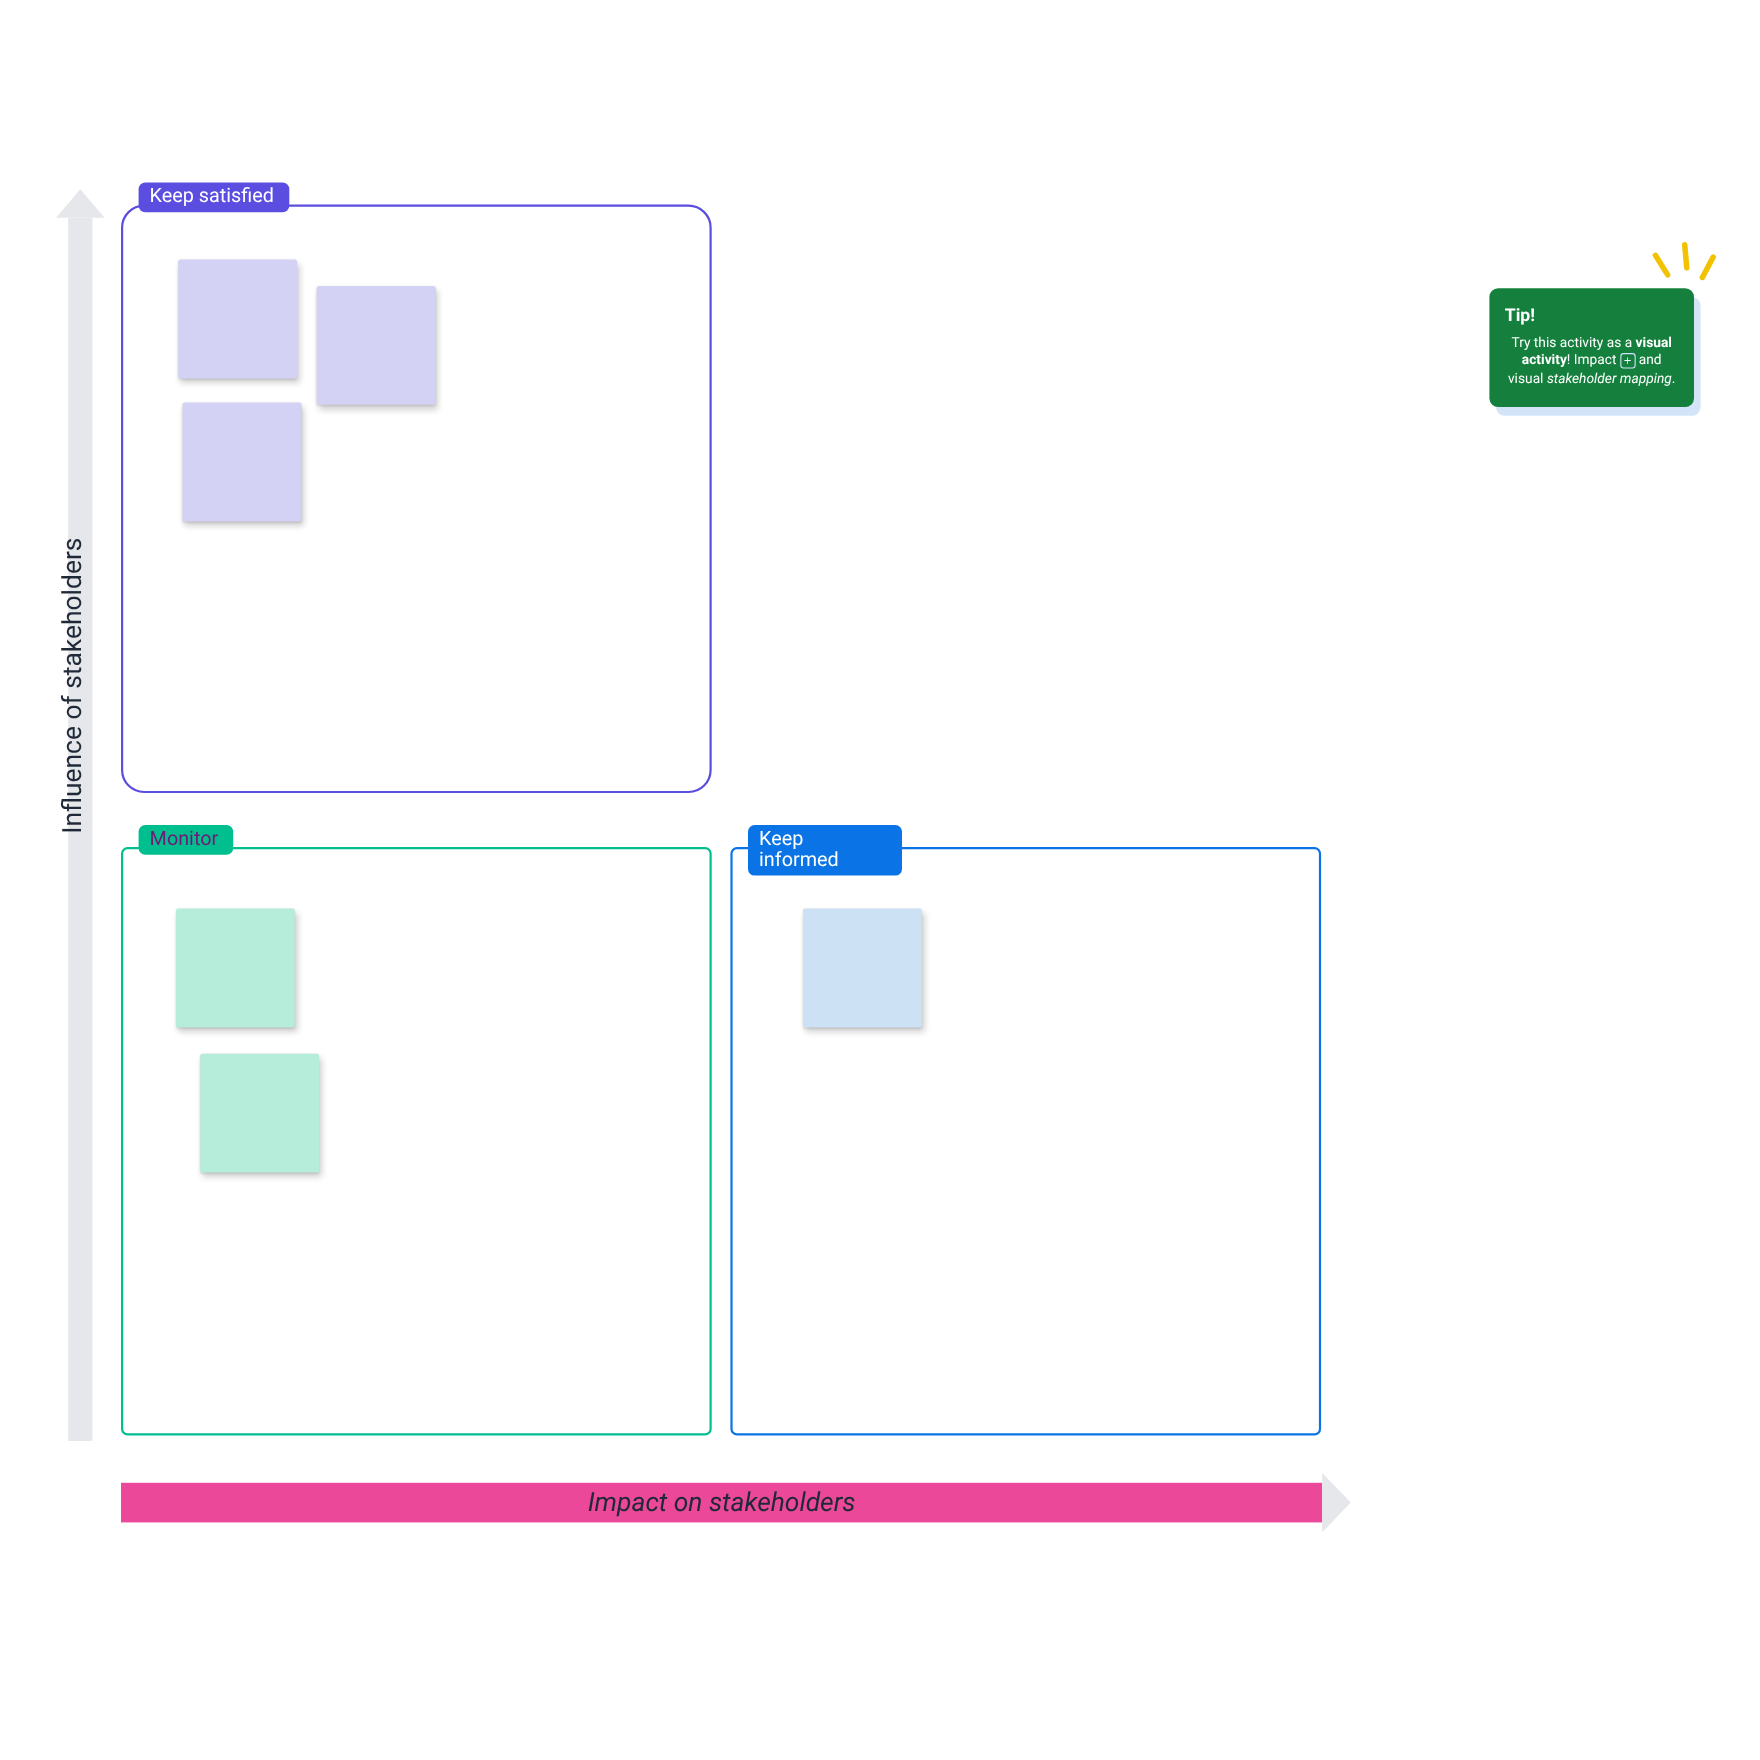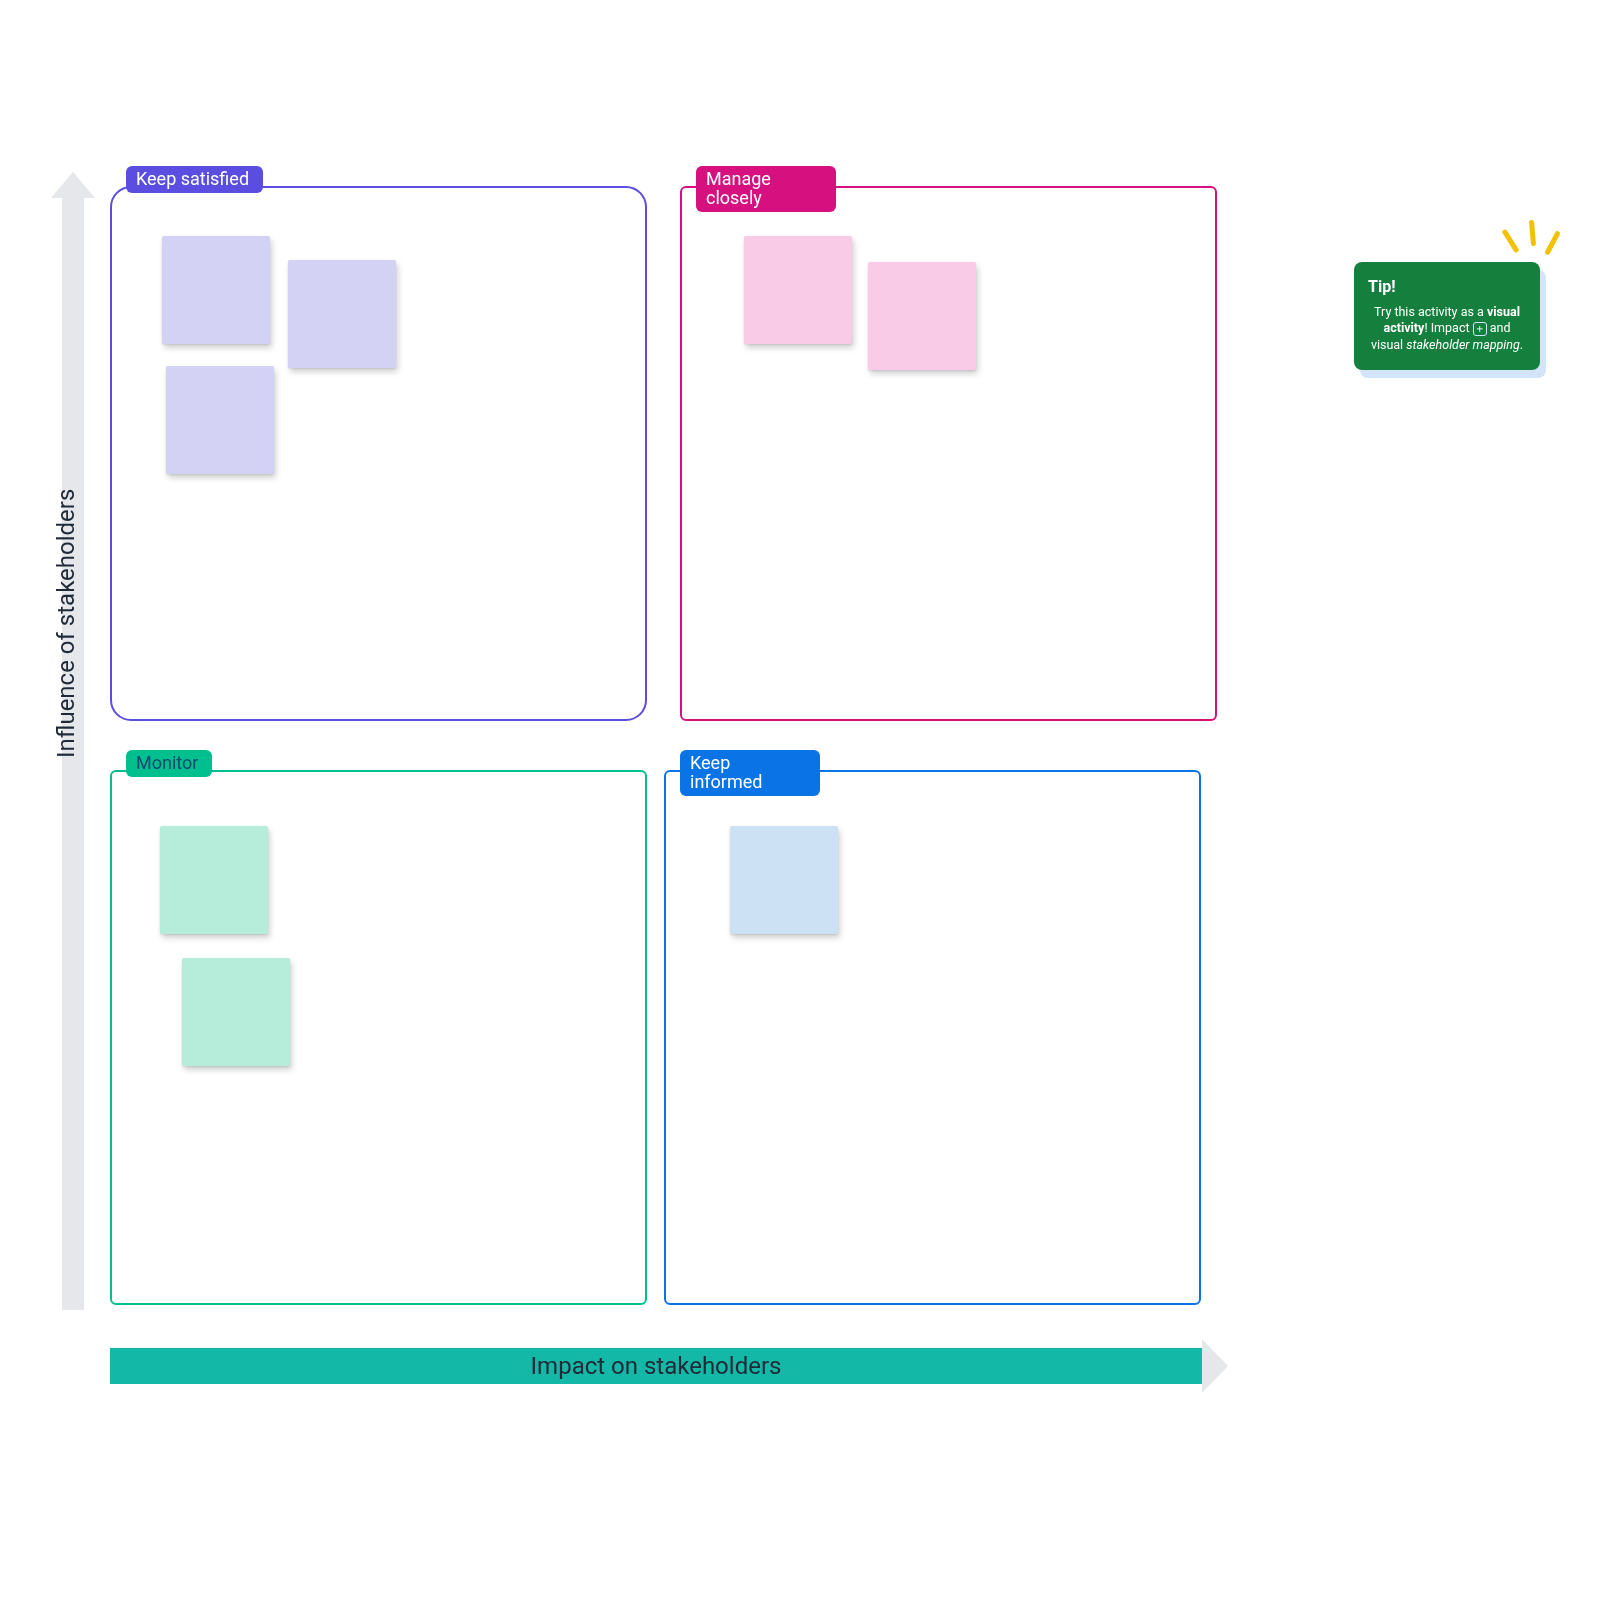--- a/index.html
+++ b/index.html
@@ -40,21 +40,22 @@
     white-space: nowrap;
   }
 
   
   .x-axis {
     position: absolute;
     left: 110px;
     top: 1348px;
     height: 36px;
     width: 1092px;
-    background: #14b8a6;
+    background: #ec4899;
+    font-style: italic;
   }
   .x-axis::after {
     content: "";
     position: absolute;
     right: -26px;
     top: -9px;
     border-top: 27px solid transparent;
     border-bottom: 27px solid transparent;
     border-left: 26px solid #e5e7eb;
   }
@@ -87,21 +88,21 @@
     left: 14px;
     padding: 4px 14px 4px 10px;
     border-radius: 6px;
     color: #ffffff;
     font-size: 18px;
     line-height: 1.05;
     max-width: 140px;
   }
   .q-tl .q-label { background: #5a4de0; }
   .q-tr .q-label { background: #d6117f; }
-  .q-bl .q-label { background: #00bf8f; color: #0c4a6e; }
+  .q-bl .q-label { background: #00bf8f; color: #701a75; }
   .q-br .q-label { background: #0a74e6; }
 
   
   .sticky {
     position: absolute;
     width: 108px;
     height: 108px;
     box-shadow: 2px 4px 6px rgba(0,0,0,0.18), 0 1px 2px rgba(0,0,0,0.1);
     border-radius: 2px;
   }
@@ -162,25 +163,20 @@
     <div class="y-axis-label bind">Influence of stakeholders</div>
   </div>
 
   <div class="quadrant q-tl">
     <div class="q-label bind">Keep satisfied</div>
     <div class="sticky purple" style="left:50px; top:48px;"></div>
     <div class="sticky purple" style="left:176px; top:72px;"></div>
     <div class="sticky purple" style="left:54px; top:178px;"></div>
   </div>
 
-  <div class="quadrant q-tr">
-    <div class="q-label bind">Manage closely</div>
-    <div class="sticky pink" style="left:62px; top:48px;"></div>
-    <div class="sticky pink" style="left:186px; top:74px;"></div>
-  </div>
 
   <div class="quadrant q-bl">
     <div class="q-label bind">Monitor</div>
     <div class="sticky mint" style="left:48px; top:54px;"></div>
     <div class="sticky mint" style="left:70px; top:186px;"></div>
   </div>
 
   <div class="quadrant q-br">
     <div class="q-label bind">Keep informed</div>
     <div class="sticky blue" style="left:64px; top:54px;"></div>

